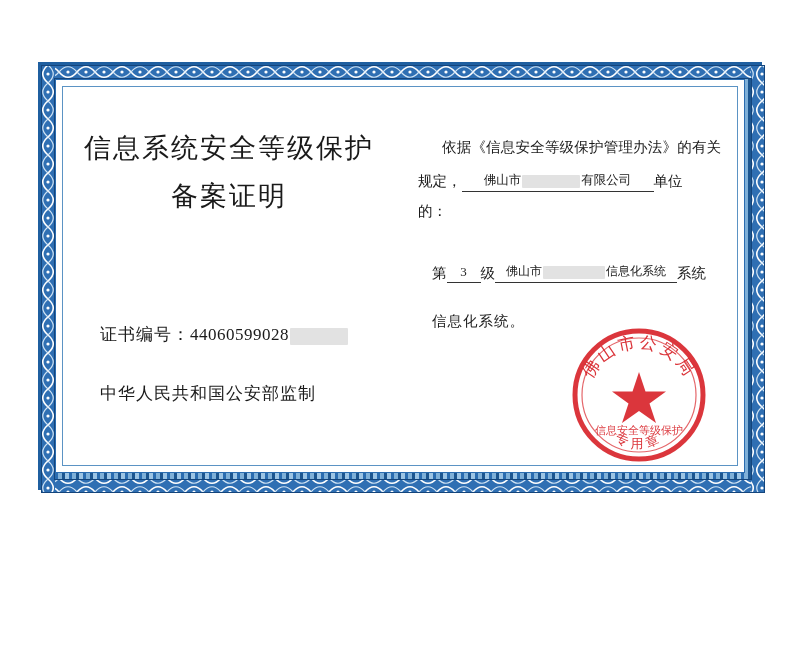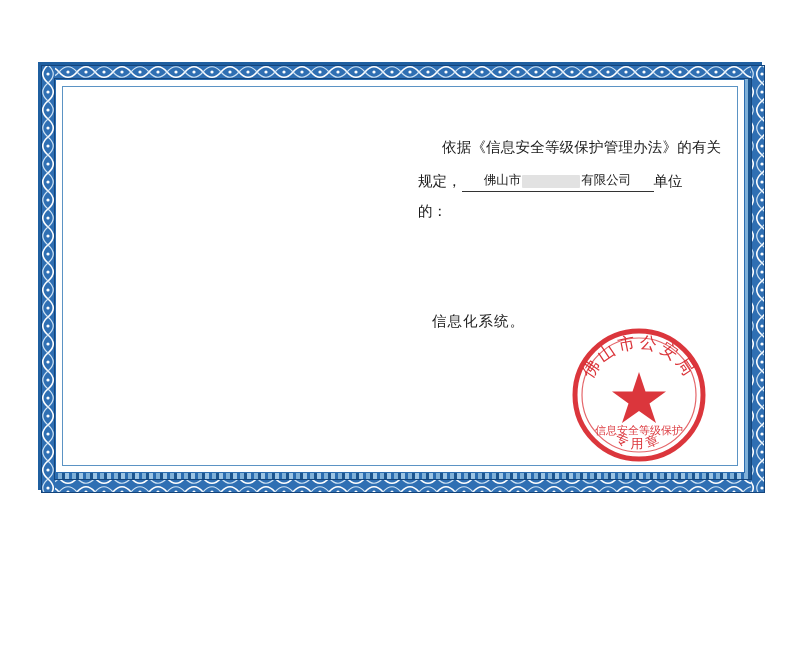--- a/index.html
+++ b/index.html
@@ -272,31 +272,46 @@
       <rect x="710" y="0" width="14" height="428" fill="url(#swirlV)"></rect>
       <rect x="0.5" y="0.5" width="723" height="427" fill="none" stroke="#14457c" stroke-width="1"></rect>
       <rect x="13.5" y="13.5" width="697" height="401" fill="none" stroke="#14457c" stroke-width="1"></rect>
     </svg>
     <div id="border-inner-white"></div>
     <div id="border-inner-thin"></div>
   </div>
 
   <div id="content-area">
 
+    <div id="left-column">
+      <div id="cert-title">
+        <span>信息系统安全等级保护</span>
+        <span class="line2">备案证明</span>
+      </div>
+
+      <div id="cert-number-row">
+        <span id="cert-number-label">证书编号：</span><span id="cert-number-value">44060599028</span><span id="cert-number-redacted" class="redacted"></span>
+      </div>
+
+      <div id="issuer-line">中华人民共和国公安部监制</div>
+    </div>
 
     <div id="right-column">
 
       <div id="clause-line-2">
         <span>规定，</span><span id="company-blank" class="fill-blank"><span>佛山市</span><span id="company-redacted" class="redacted"></span><span>有限公司</span></span><span>单位</span>
       </div>
 
       <div id="clause-line-1">依据《信息安全等级保护管理办法》的有关</div>
 
       <div id="clause-line-3">的：</div>
 
+      <div id="level-line">
+        <span>第</span><span id="level-blank" class="fill-blank">3</span><span>级</span><span id="system-blank" class="fill-blank"><span>佛山市</span><span id="system-redacted" class="redacted"></span><span>信息化系统</span></span><span>系统</span>
+      </div>
 
       <div id="record-line">信息化系统。</div>
     </div>
 
     <div id="signature-block">
     </div>
   </div>
 
   <div id="official-seal">
     <svg width="138" height="138" viewBox="0 0 138 138">

